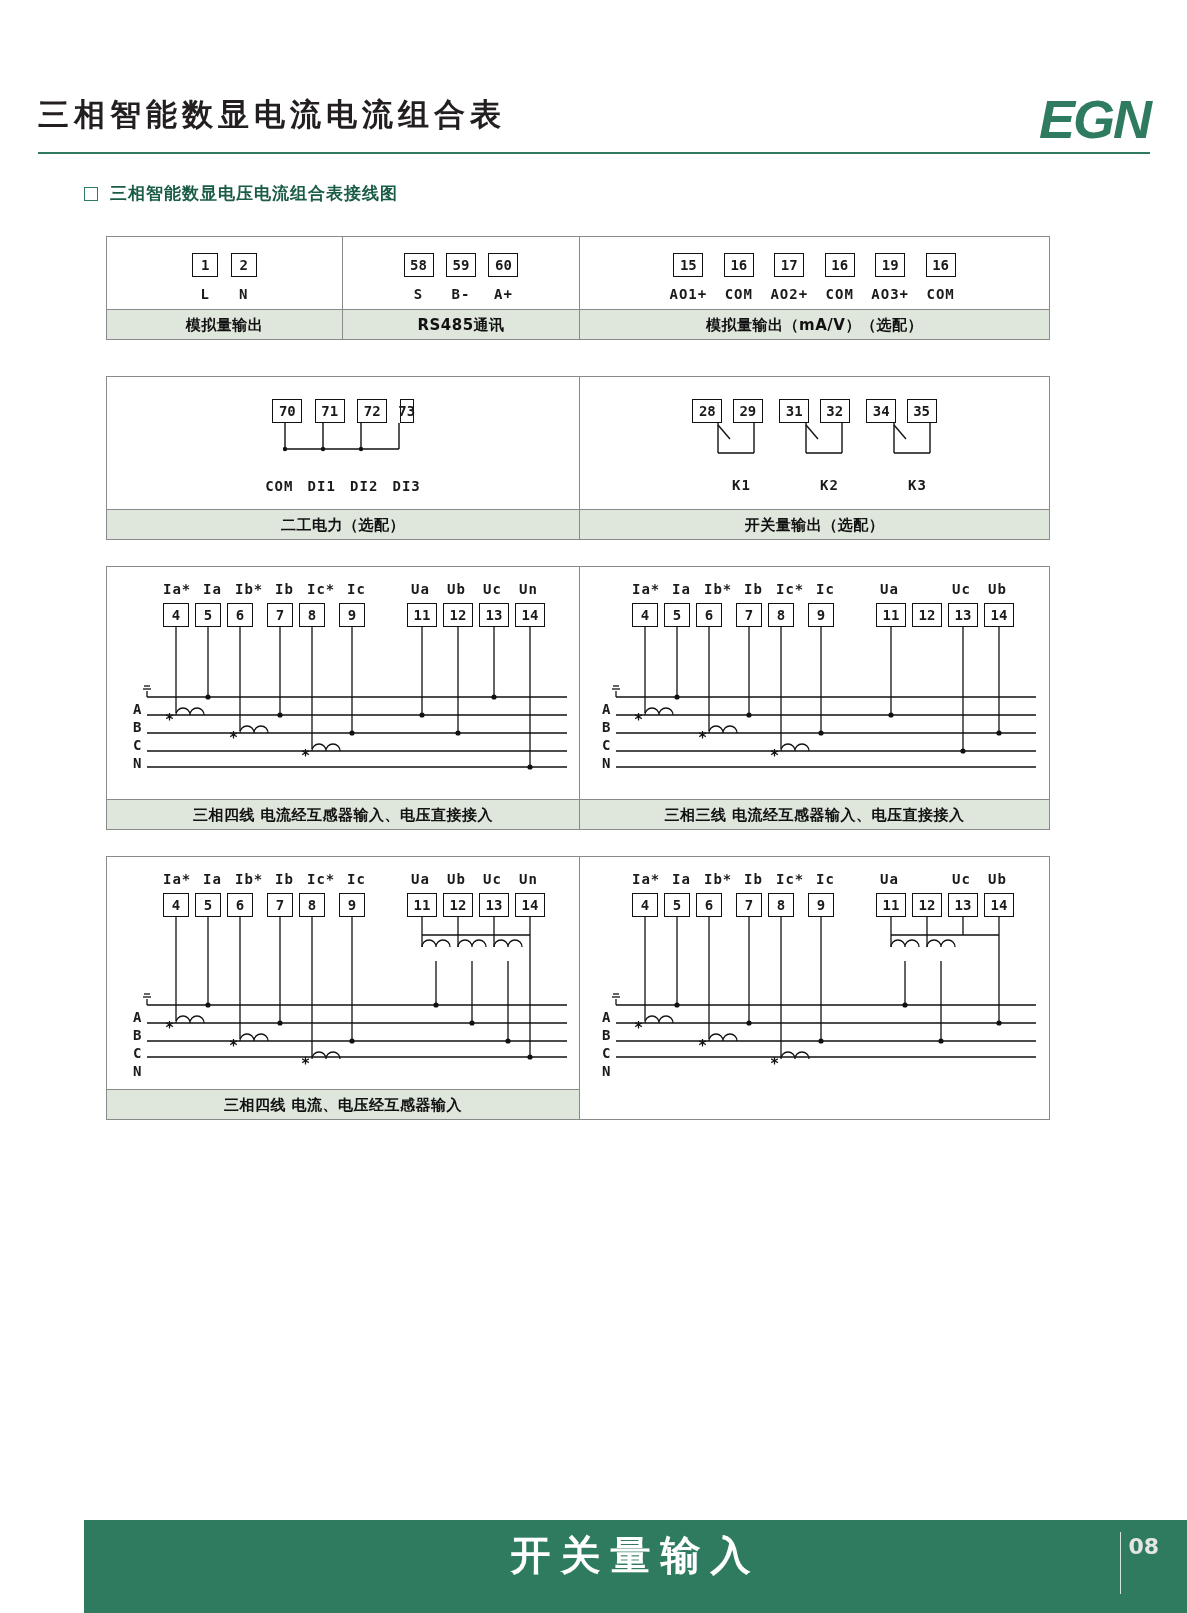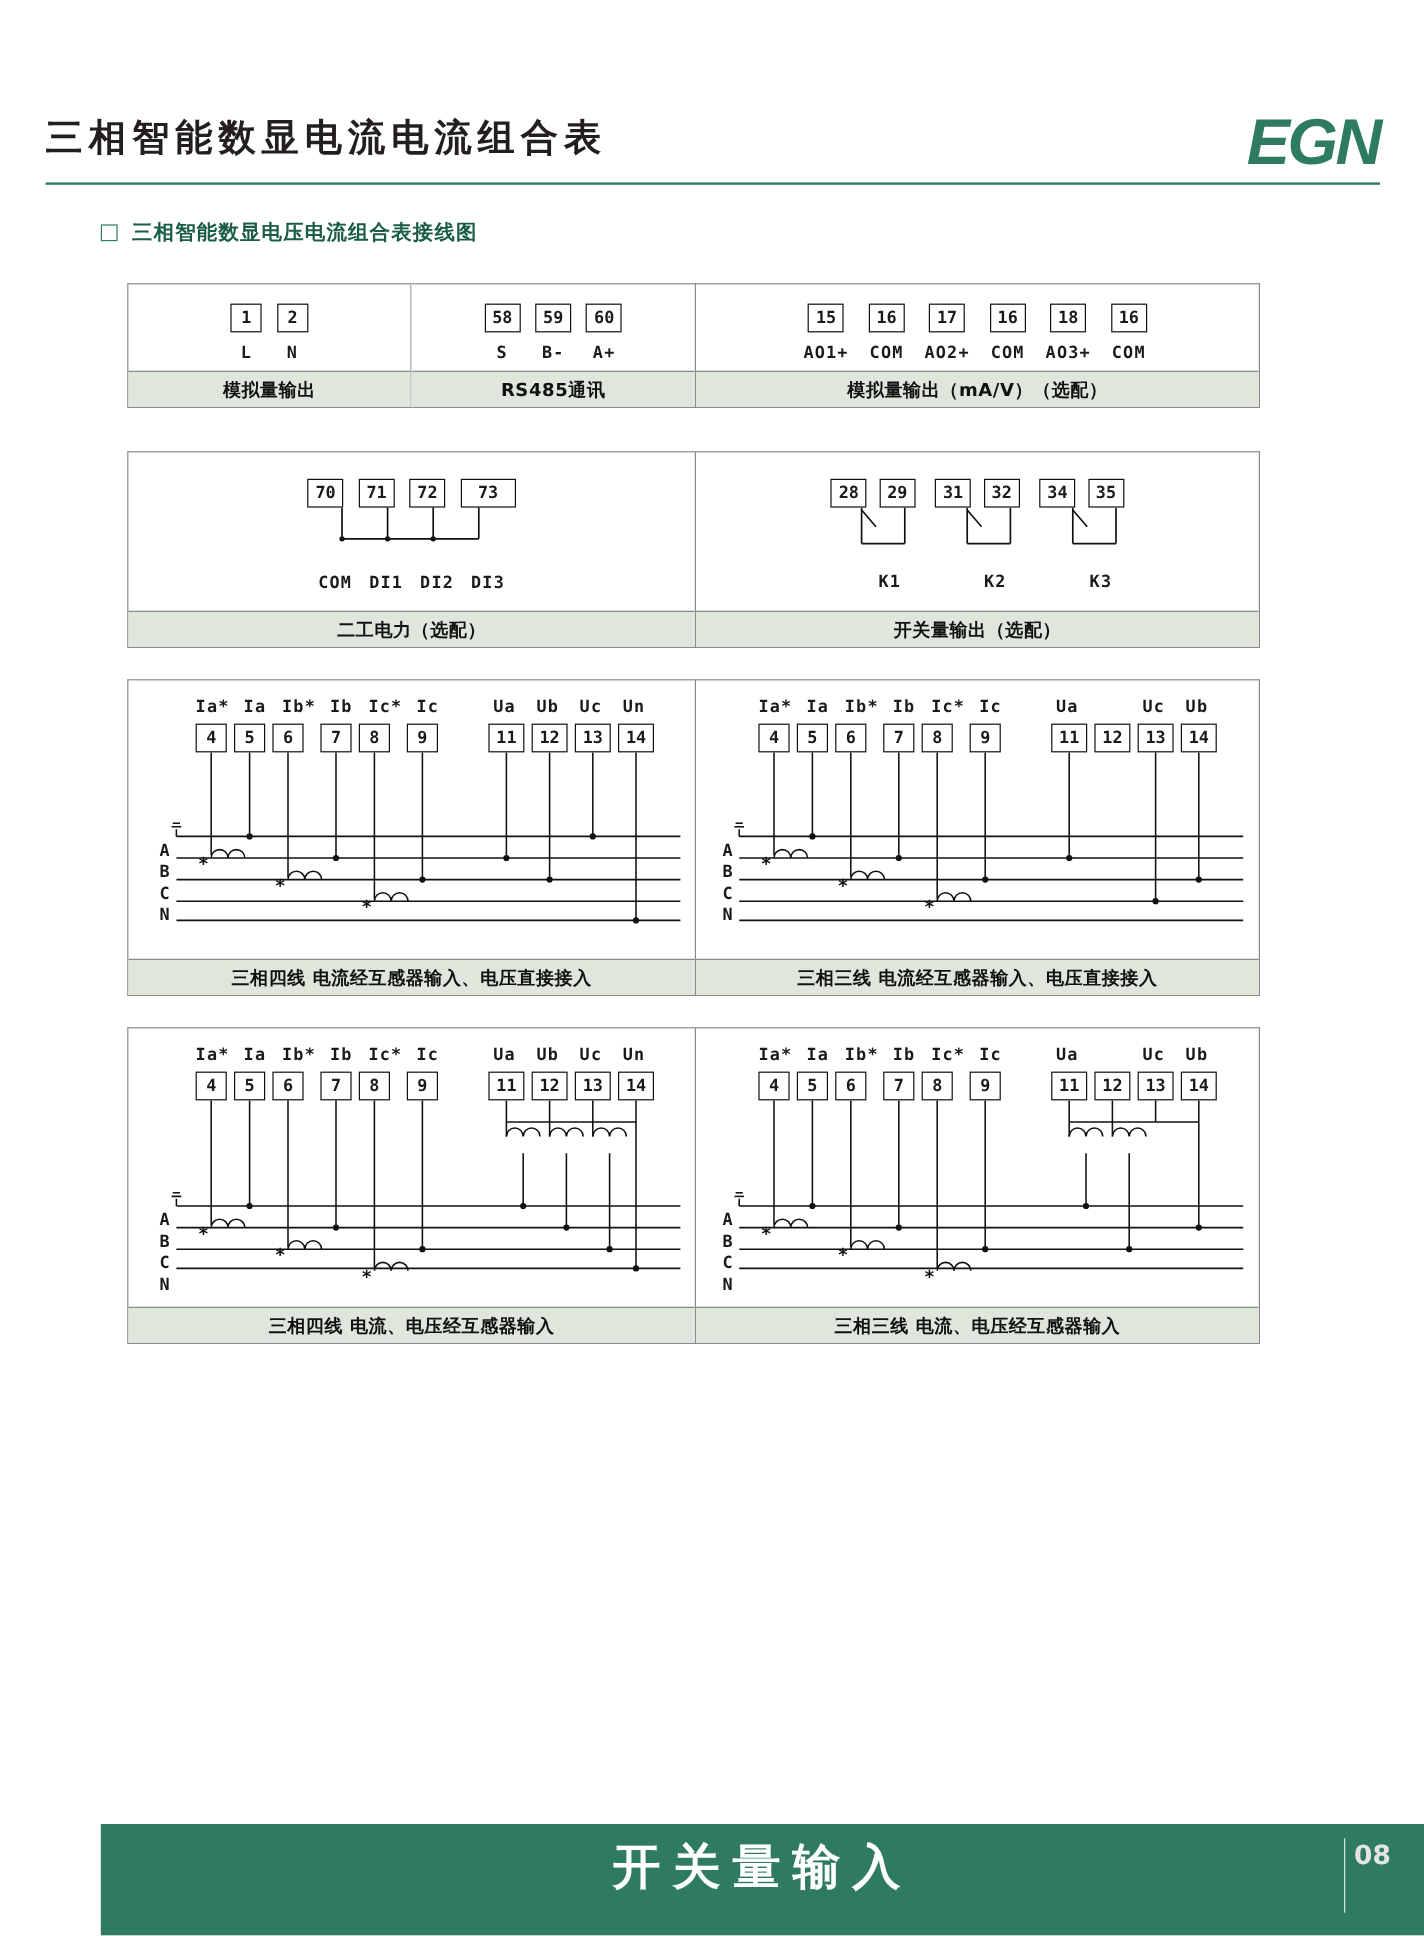--- a/index.html
+++ b/index.html
@@ -123,40 +123,40 @@
     </div>
     <div class="panel-caption">RS485通讯</div>
   </div>
 
   <div class="panel" style="left:580px; top:236px; width:470px; height:104px; border-left:none;">
     <div class="abs ctr" style="left:0; right:0; top:16px;">
       <span class="term" style="width:30px;height:24px;margin-right:16px;">15</span>
       <span class="term" style="width:30px;height:24px;margin-right:16px;">16</span>
       <span class="term" style="width:30px;height:24px;margin-right:16px;">17</span>
       <span class="term" style="width:30px;height:24px;margin-right:16px;">16</span>
-      <span class="term" style="width:30px;height:24px;margin-right:16px;">18</span>
+      <span class="term" style="width:30px;height:24px;margin-right:16px;">19</span>
       <span class="term" style="width:30px;height:24px;">16</span>
     </div>
     <div class="abs ctr" style="left:0; right:0; top:48px;">
       <span class="tlabel" style="display:inline-block;width:46px;">AO1+</span>
       <span class="tlabel" style="display:inline-block;width:46px;">COM</span>
       <span class="tlabel" style="display:inline-block;width:46px;">AO2+</span>
       <span class="tlabel" style="display:inline-block;width:46px;">COM</span>
       <span class="tlabel" style="display:inline-block;width:46px;">AO3+</span>
       <span class="tlabel" style="display:inline-block;width:46px;">COM</span>
     </div>
     <div class="panel-caption">模拟量输出（mA/V）（选配）</div>
   </div>
 
   <div class="panel" style="left:106px; top:376px; width:474px; height:164px;">
     <div class="abs ctr" style="left:0; right:0; top:22px;">
       <span class="term" style="width:30px;height:24px;margin-right:8px;">70</span>
       <span class="term" style="width:30px;height:24px;margin-right:8px;">71</span>
       <span class="term" style="width:30px;height:24px;margin-right:8px;">72</span>
-      <span class="term" style="width:46px;height:24px;">73</span>
+      <span class="term" style="width:14px;height:24px;">73</span>
     </div>
     <svg class="abs" style="left:170px; top:46px;" width="150" height="40">
       <line x1="8" y1="0" x2="8" y2="26" stroke="#111" stroke-width="1.4"></line>
       <line x1="46" y1="0" x2="46" y2="26" stroke="#111" stroke-width="1.4"></line>
       <line x1="84" y1="0" x2="84" y2="26" stroke="#111" stroke-width="1.4"></line>
       <line x1="122" y1="0" x2="122" y2="26" stroke="#111" stroke-width="1.4"></line>
       <line x1="8" y1="26" x2="122" y2="26" stroke="#111" stroke-width="1.4"></line>
       <line x1="46" y1="0" x2="34" y2="-12" stroke="#111" stroke-width="1.4"></line>
       <line x1="84" y1="0" x2="72" y2="-12" stroke="#111" stroke-width="1.4"></line>
       <line x1="122" y1="0" x2="110" y2="-12" stroke="#111" stroke-width="1.4"></line>
@@ -525,24 +525,20 @@
         <circle cx="325" cy="90" r="2.6"></circle>
         <circle cx="361" cy="126" r="2.6"></circle>
         <circle cx="419" cy="108" r="2.6"></circle>
       </g>
       <g font-family="DejaVu Sans Mono, monospace" font-size="15" font-weight="bold" fill="#111">
         <text x="54" y="118">*</text>
         <text x="118" y="136">*</text>
         <text x="190" y="154">*</text>
       </g>
     </svg>
-    <div class="panel-caption">
-      <span>三相三线</span>
-      <span>电流、电压经互感器输入</span>
-    </div>
   </div>
 
   <div class="abs" style="left:84px; top:1520px; width:1103px; height:93px; background:#2e7b5f;">
     <div class="abs" style="left:0; right:0; top:8px; text-align:center; color:#ffffff; font-size:40px; font-weight:bold; letter-spacing:10px; font-family:'DejaVu Sans', sans-serif;">开关量输入</div>
     <div class="abs" style="right:28px; top:14px; color:#e5e5e5; font-size:22px; font-weight:bold; font-family:'DejaVu Sans', sans-serif;">08</div>
     <div class="abs" style="right:66px; top:12px; width:1px; height:62px; background:#ffffff; opacity:0.8;"></div>
   </div>
 
 </div>
 

